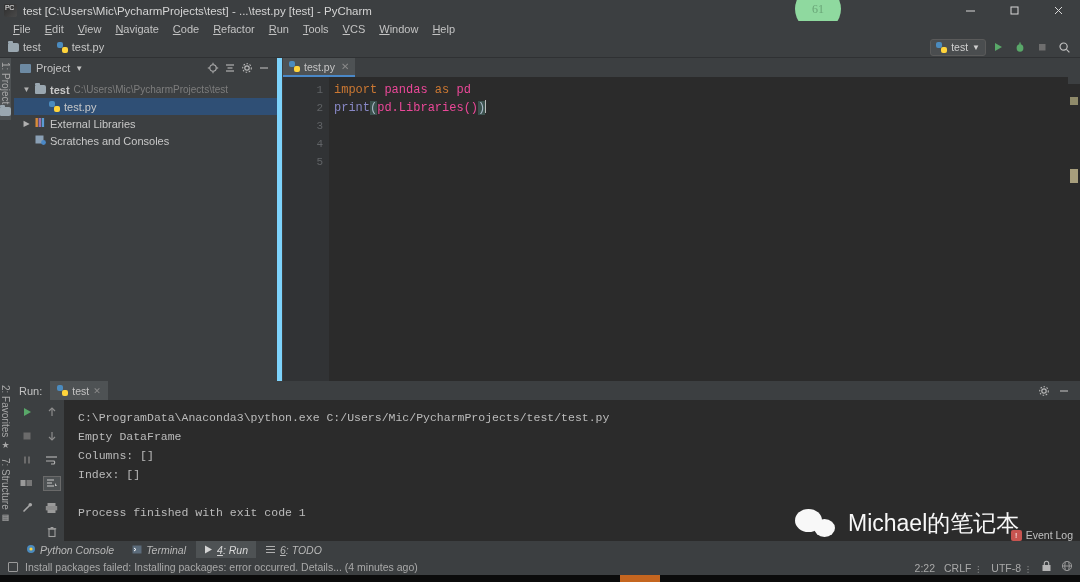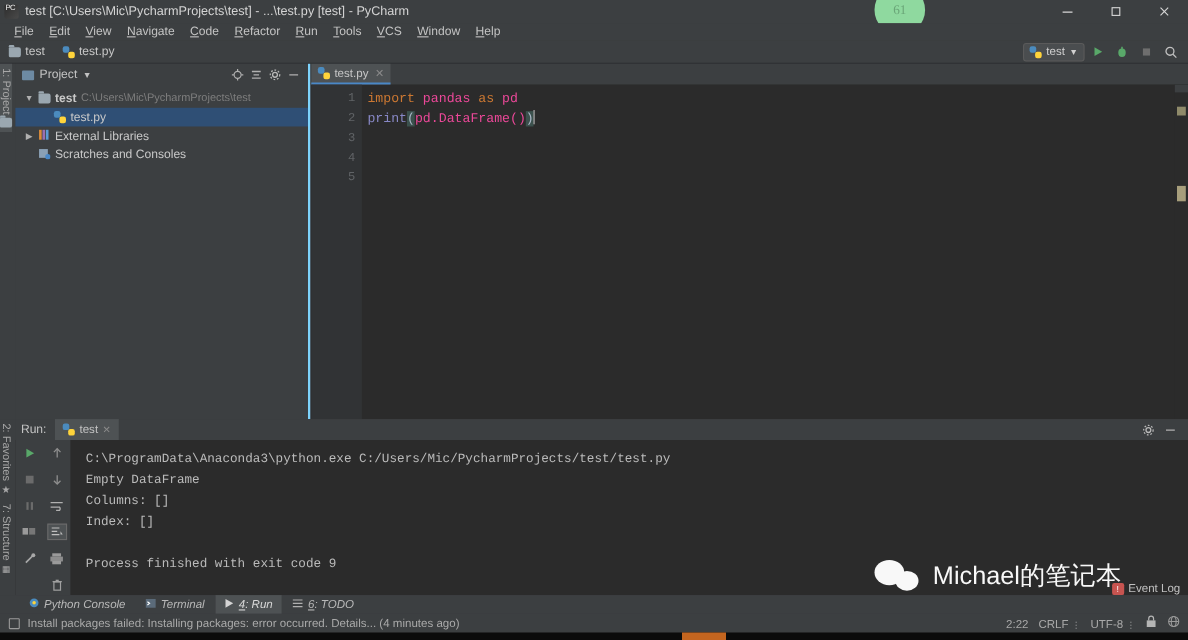--- a/index.html
+++ b/index.html
@@ -47,21 +47,21 @@
   .ticon { width:20px; height:18px; display:flex; align-items:center; justify-content:center; }
 
   
   .vstrip { position:absolute; left:0; width:14px; background:#3c3f41; }
   .vtab { writing-mode:vertical-rl; font-size:10px; color:#a8a8a8; white-space:nowrap;
     display:flex; align-items:center; gap:3px; padding:4px 0; }
   .vtab.sel { background:#4e5254; }
 
   
   .proj { position:absolute; left:14px; top:58px; width:268px; height:323px; background:#3c3f41;
-    border-right:2px solid #7dd3fc; }
+    border-right:5px solid #7dd3fc; }
   .proj-head { height:20px; display:flex; align-items:center; font-size:11px; color:#c3c3c3;
     padding-left:6px; gap:5px; }
   .proj-head .hicons { margin-left:auto; display:flex; gap:1px; padding-right:5px; }
   .hic { width:16px; height:16px; display:flex; align-items:center; justify-content:center; }
   .tree { padding-top:3px; font-size:11px; }
   .trow { height:17px; display:flex; align-items:center; gap:4px; padding-left:8px; color:#c8c8c8; }
   .trow.sel { background:#2f4f75; }
   .arrow { width:9px; font-size:8px; color:#b0b0b0; text-align:center; flex:none; }
   .bold { font-weight:bold; }
   .dim { color:#7d7d7d; font-size:10px; }
@@ -314,21 +314,21 @@
     <div class="code-area">
       <div class="gutter" id="gutter">
           <div>1</div>
           <div>2</div>
           <div>3</div>
           <div>4</div>
           <div>5</div>
         </div>
       <div class="code" id="code">
           <div class="cline"><span class="k-kw">import</span><span class="k-id"> pandas </span><span class="k-kw">as</span><span class="k-id"> pd</span></div>
-          <div class="cline"><span class="k-fn">print</span><span class="k-par">(</span><span class="k-id">pd.DataFrame</span><span class="k-id">()</span><span class="k-par">)</span><span class="caret"></span></div>
+          <div class="cline"><span class="k-fn">print</span><span class="k-par">(</span><span class="k-id">pd.Libraries</span><span class="k-id">()</span><span class="k-par">)</span><span class="caret"></span></div>
           <div class="cline"></div>
           <div class="cline"></div>
           <div class="cline"></div>
         </div>
       <div class="scroll-col">
         <div class="err-stripe"></div>
         <div class="mark" style="top:20px;background:#8f8a6a;"></div>
         <div class="mark" style="top:92px;height:14px;background:#a79e7c;"></div>
       </div>
     </div>
@@ -432,21 +432,21 @@
                 <rect x="4.6" y="1" width="2.8" height="1.5" fill="#a0a0a0"></rect>
               </svg>
             </span>
         </div>
       </div>
       <div class="console" id="console">C:\ProgramData\Anaconda3\python.exe C:/Users/Mic/PycharmProjects/test/test.py
 Empty DataFrame
 Columns: []
 Index: []
 
-Process finished with exit code 9</div>
+Process finished with exit code 1</div>
     </div>
   </div>
 
   <div class="watermark">
     <span class="wc-ico">
         <b class="big"></b>
         <b class="sml"></b>
       </span>
     <span>Michael的笔记本</span>
   </div>

